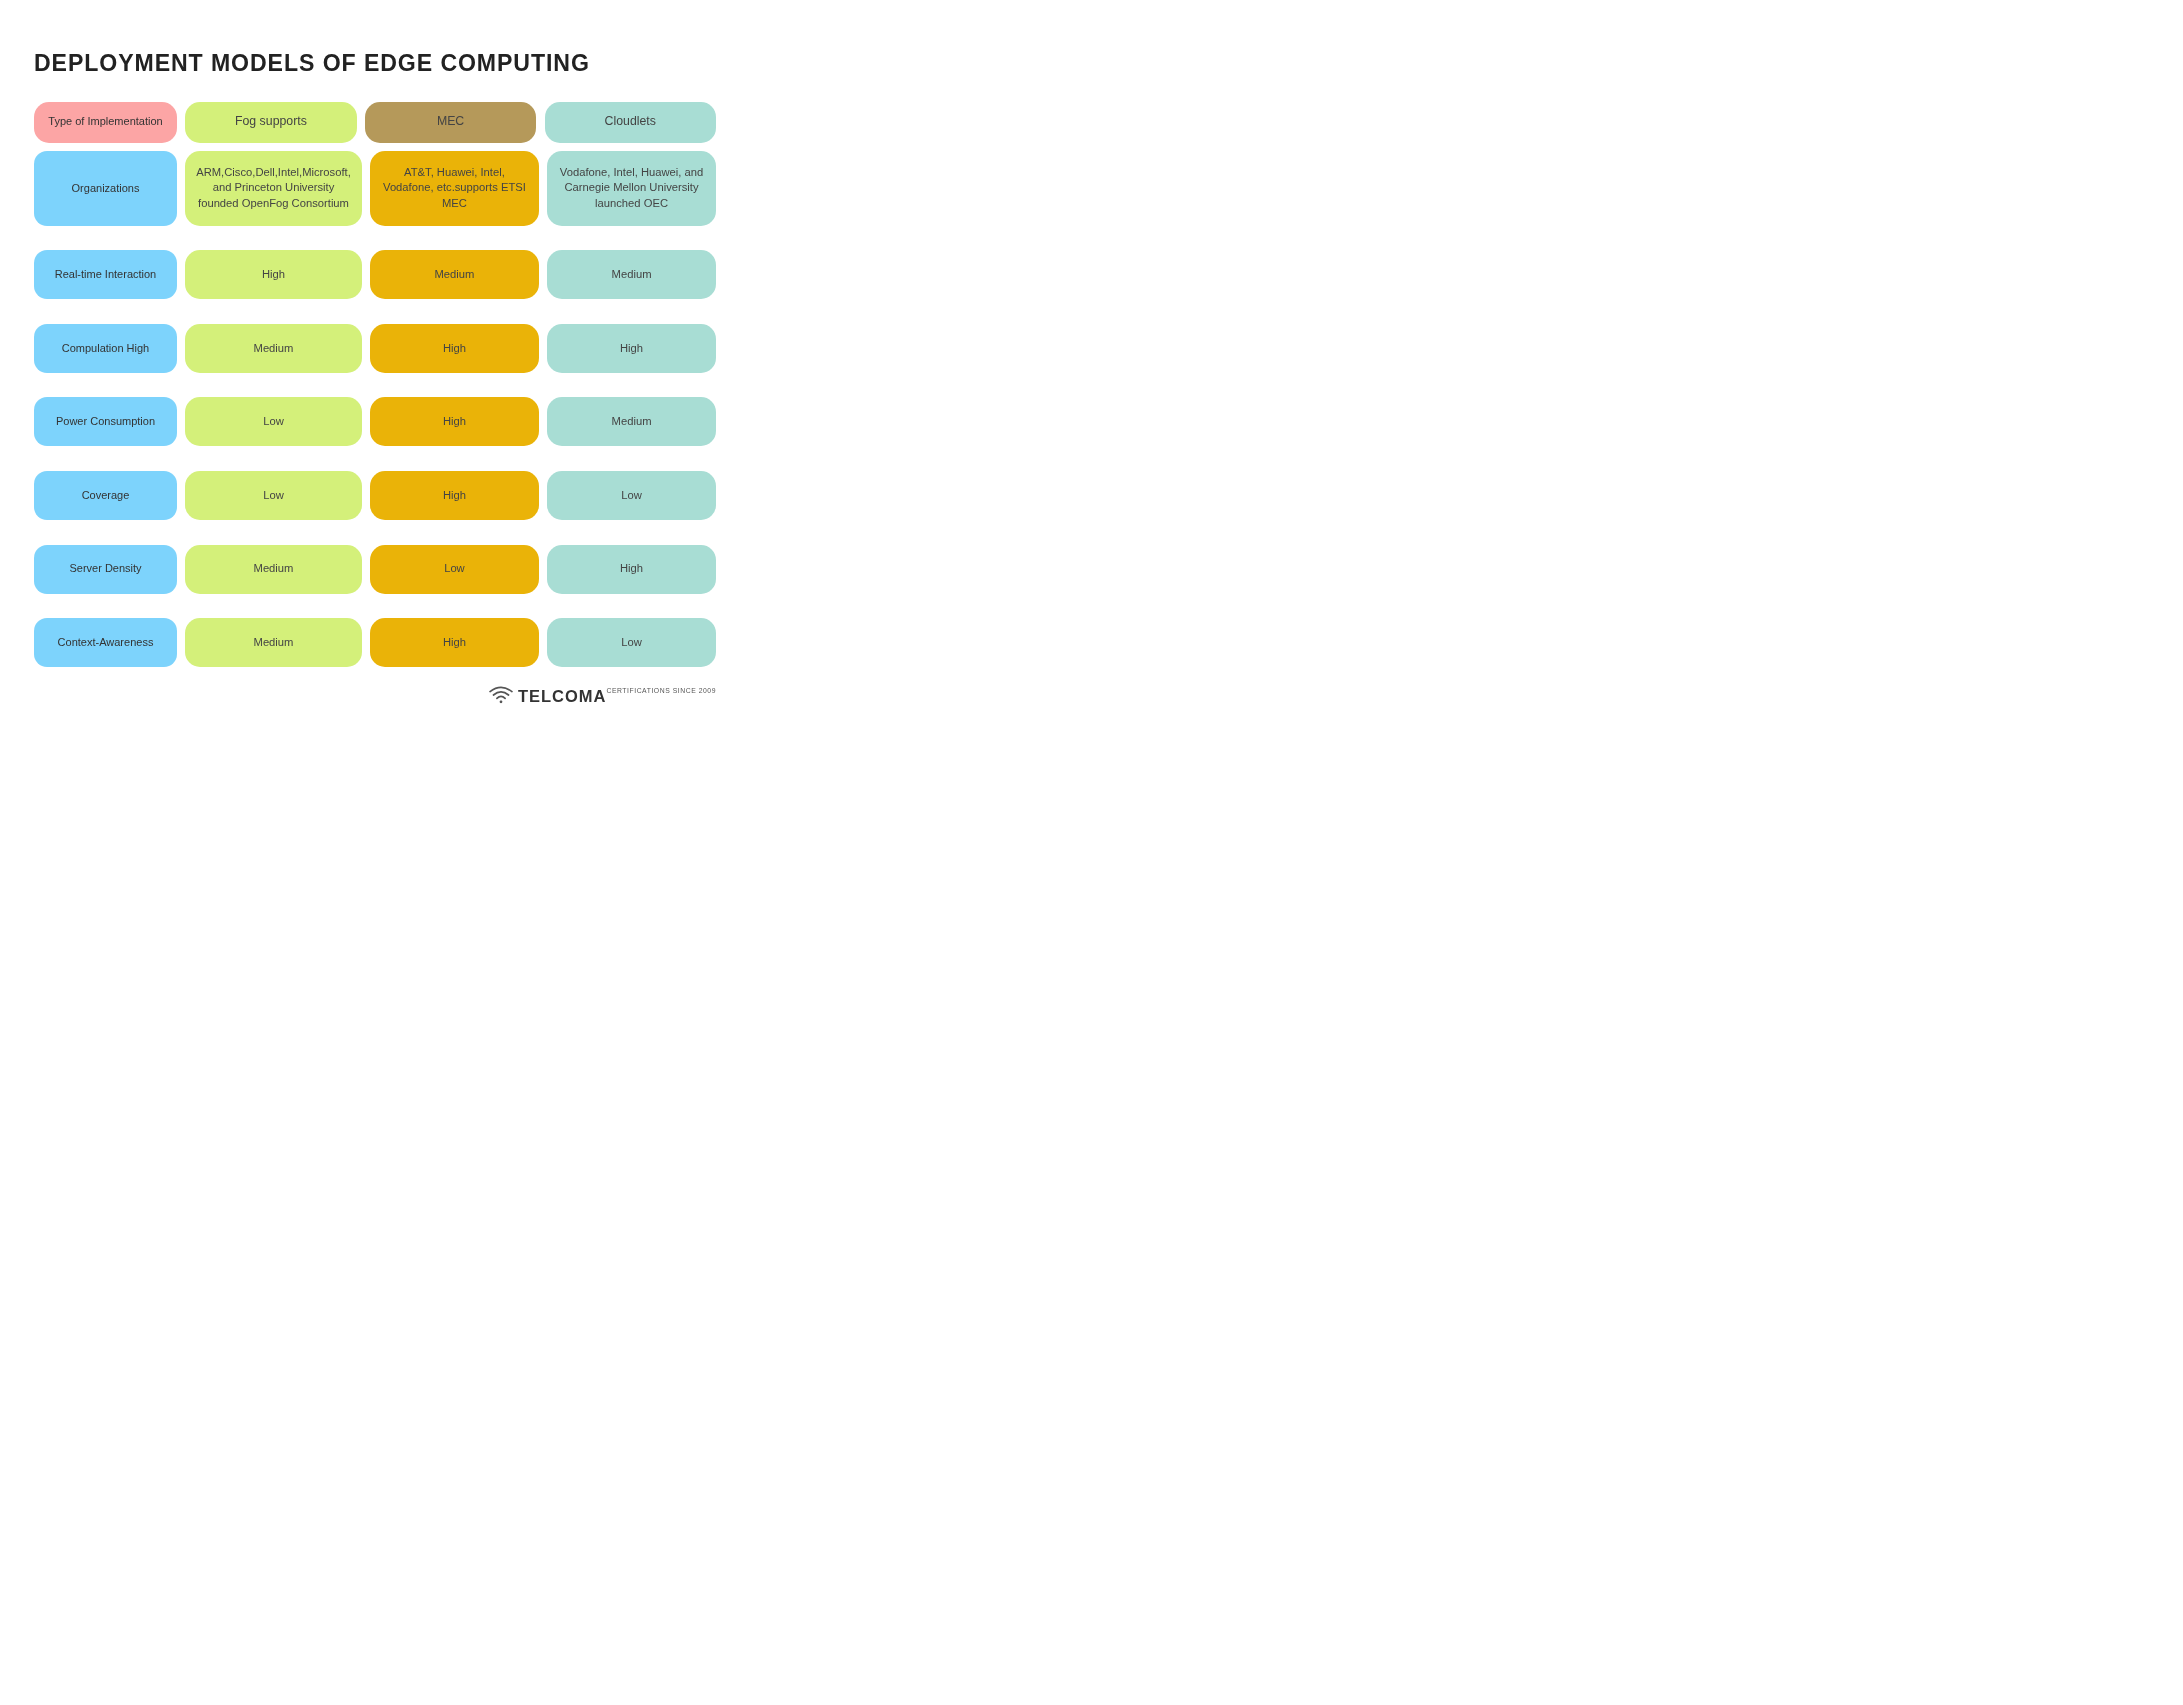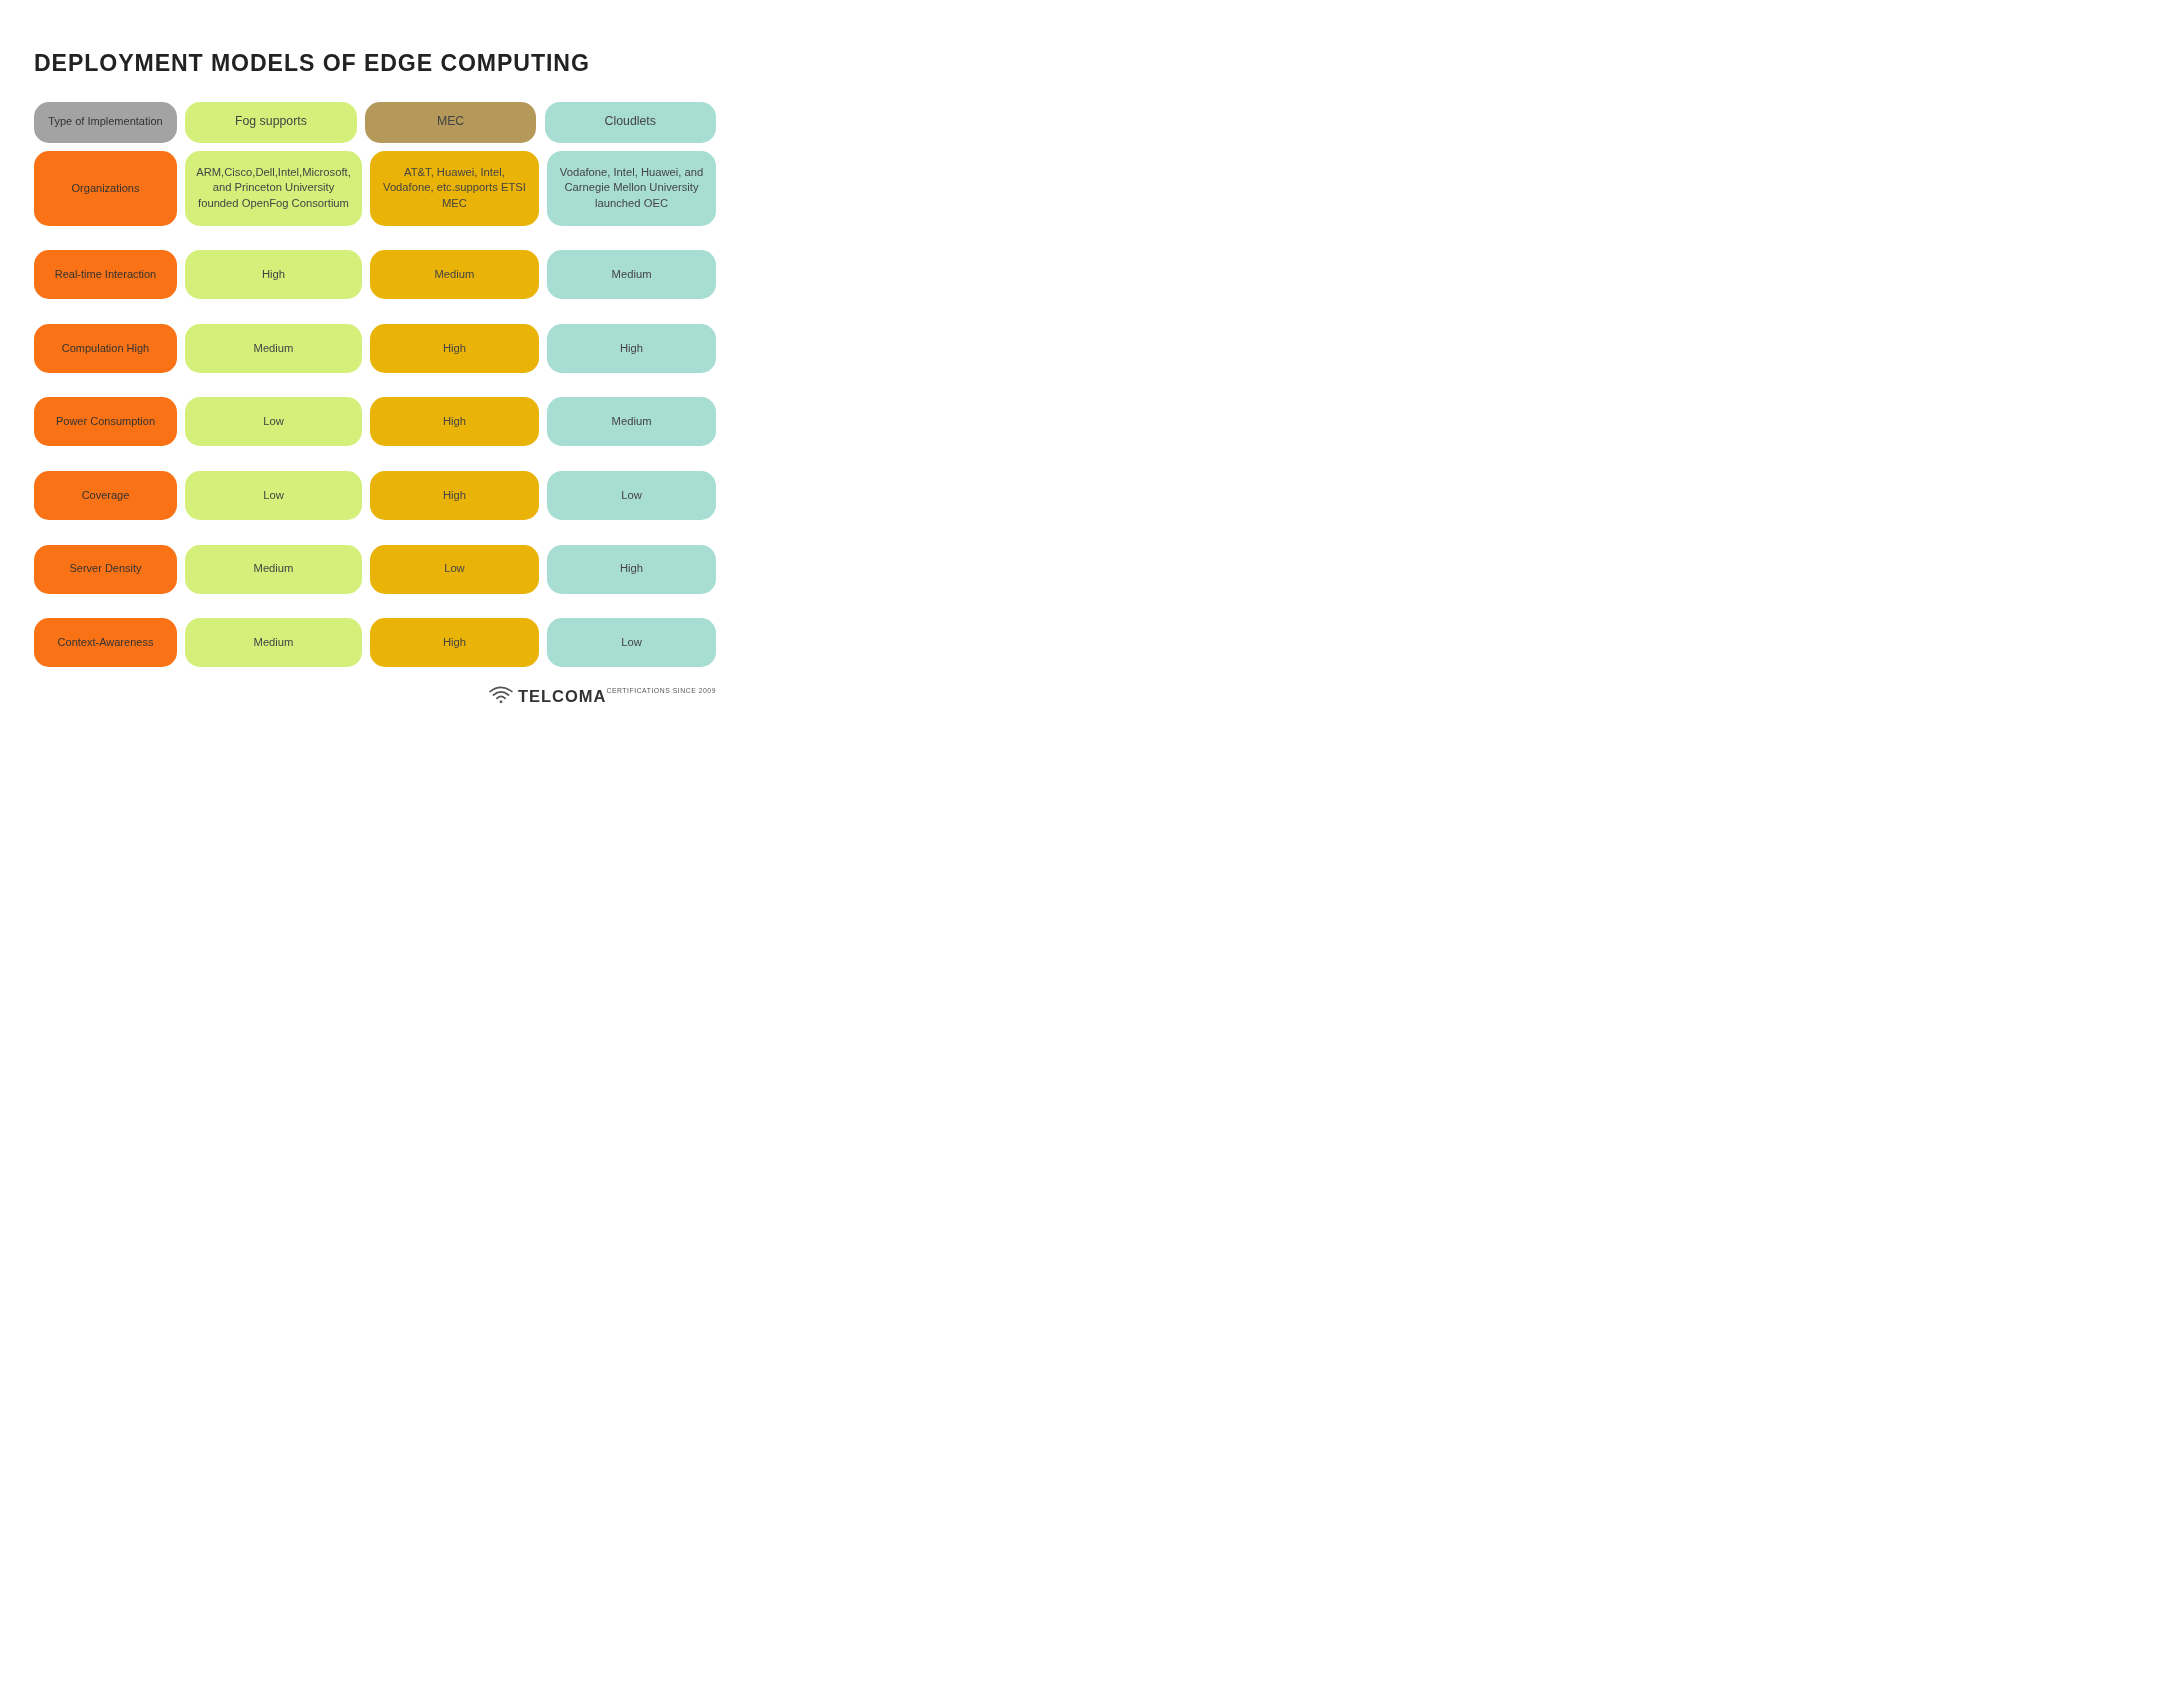--- a/index.html
+++ b/index.html
@@ -30,24 +30,25 @@
       border-radius: 15px;
       display: flex;
       align-items: center;
       justify-content: center;
       text-align: center;
       padding: 9.5px 11px;
       font-size: 1.02em;
       line-height: 1.4;
     }
     .cell-label {
-      background: #f97316;
+      background: #7dd3fc;
       color: #333;
       font-size: 1.0em;
       font-weight: 400;
+      border-radius: 13px;
     }
     .cell-fog {
       background: #d4f07a;
       color: #444;
     }
     .cell-mec {
       background: #eab308;
       color: #444;
     }
     .cell-cloudlet {
@@ -69,21 +70,21 @@
       min-height: 41px;
     }
     .cell-header-cloudlet {
       background: #a8ddd4;
       font-size: 1.12em;
       font-weight: 500;
       color: #444;
       min-height: 41px;
     }
     .cell-header-type {
-      background: #a3a3a3;
+      background: #fca5a5;
       font-size: 1.0em;
       font-weight: 400;
       color: #333;
       min-height: 41px;
     }
     .logo-area {
       display: flex;
       justify-content: flex-end;
       align-items: center;
       margin-top: 16.4px;

